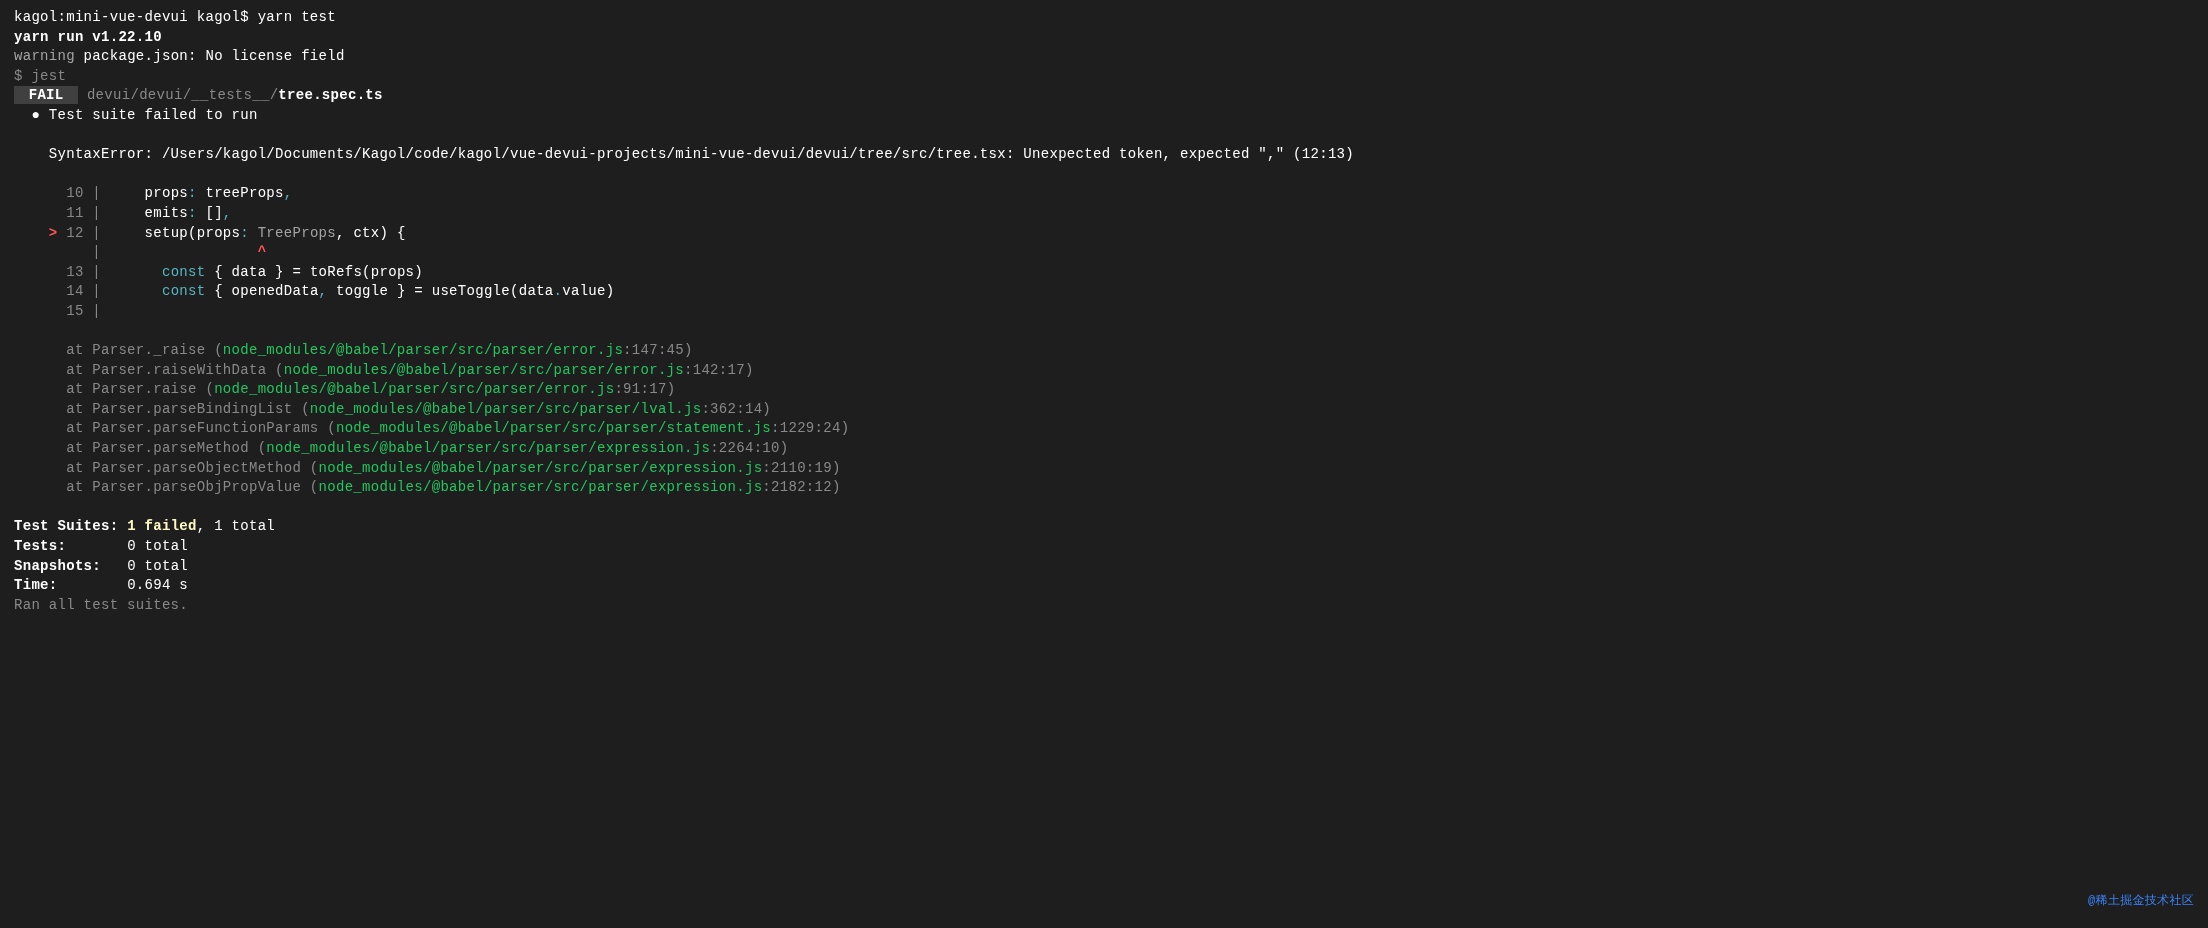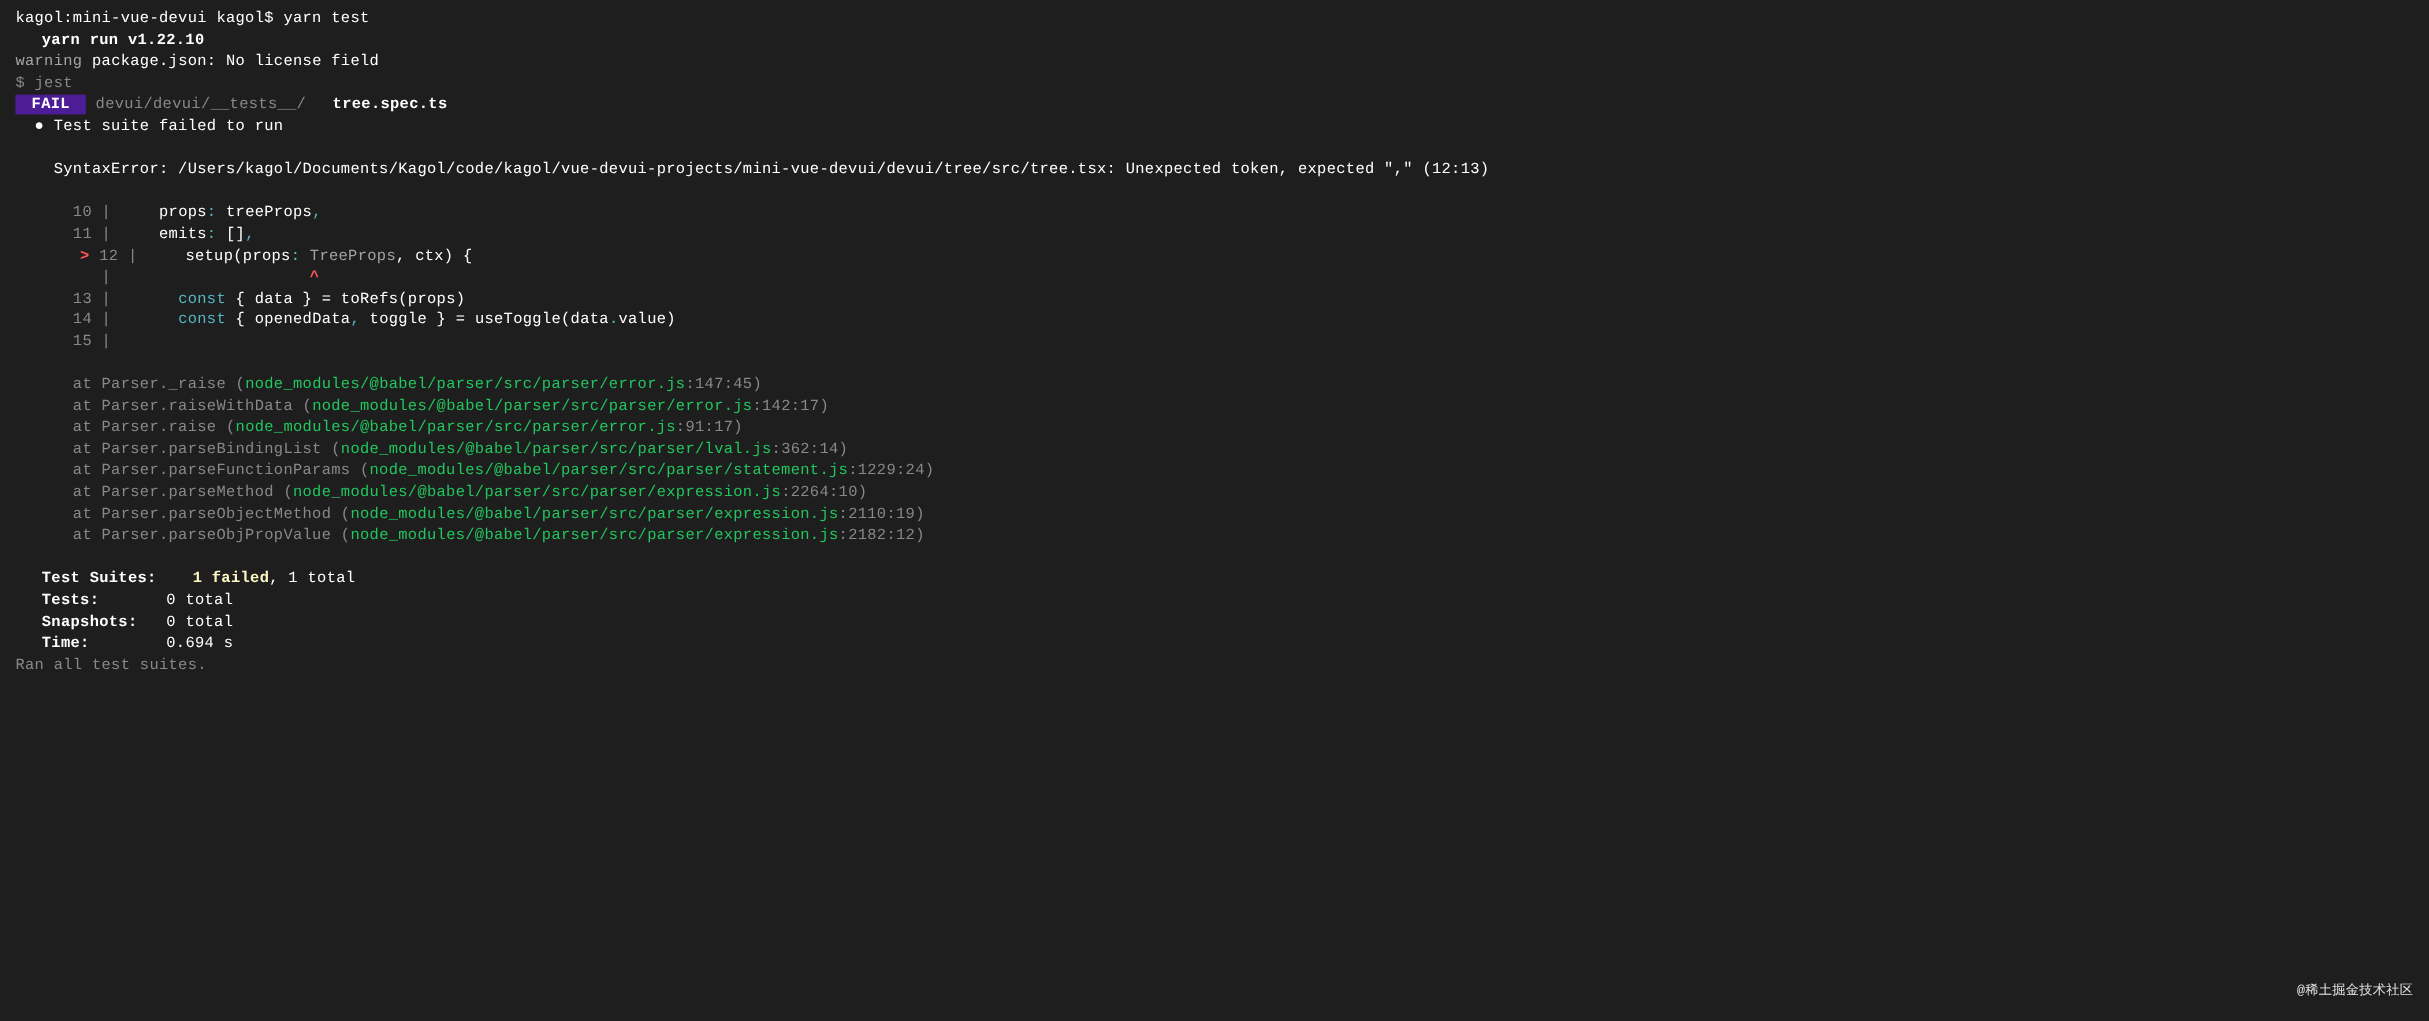--- a/index.html
+++ b/index.html
@@ -13,32 +13,32 @@
       letter-spacing: 0.3px;
     }
     .line { white-space: pre; }
     .white { color: #ffffff; }
     .grey { color: #888888; }
     .dim { color: #22c55e; }
     .yellow { color: #a3a3a3; }
     .red { color: #fef9c3; }
     .bright-red { color: #ff5555; }
     .cyan { color: #56b6c2; }
-    .bold { font-weight: bold; margin-left: 24px; }
+    .bold { font-weight: bold; }
     .fail-badge {
-      background-color: #4c1d95;
+      background-color: #404040;
       color: #ffffff;
       font-weight: bold;
       padding: 1px 6px;
     }
     .watermark {
       position: fixed;
       bottom: 18px;
       right: 14px;
-      color: #e5e5e5;
+      color: #3b82f6;
       font-size: 12px;
     }
   </style>
 </head>
 <body>
 
 <div class="line"><span class="white">kagol:mini-vue-devui kagol$ </span><span class="white">yarn test</span></div>
 
 <div class="line white bold">yarn run v1.22.10</div>
 

